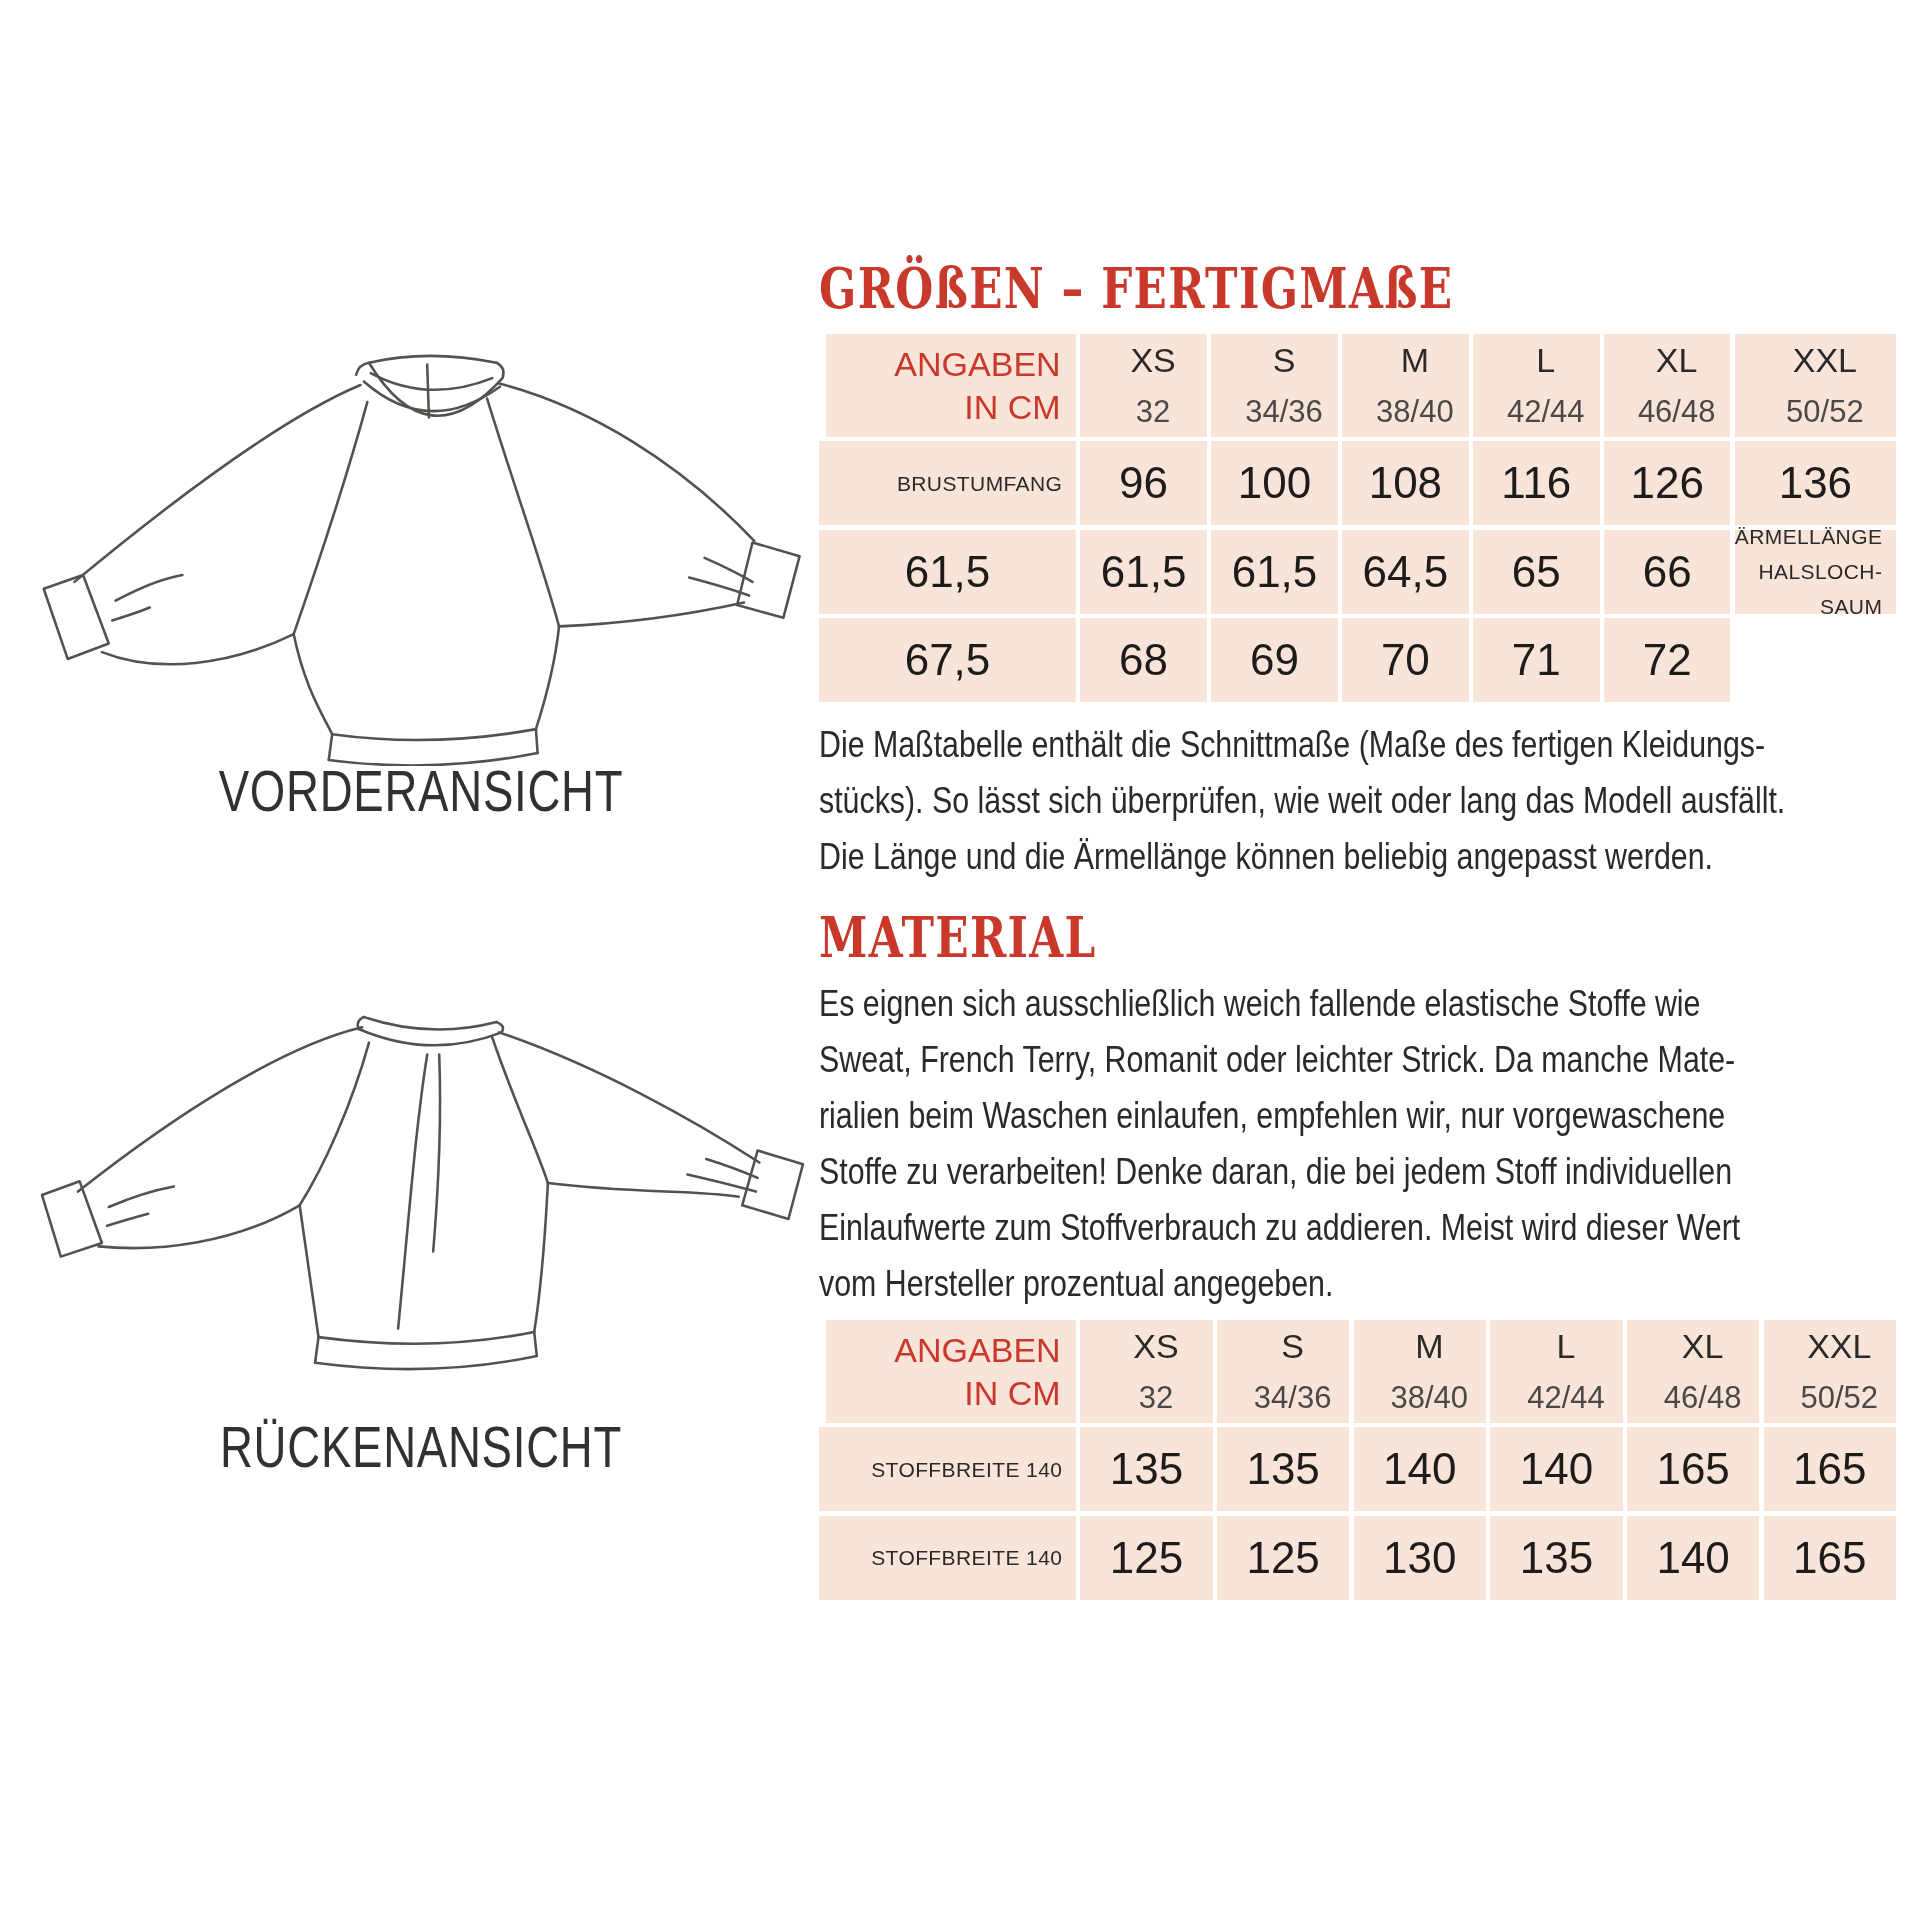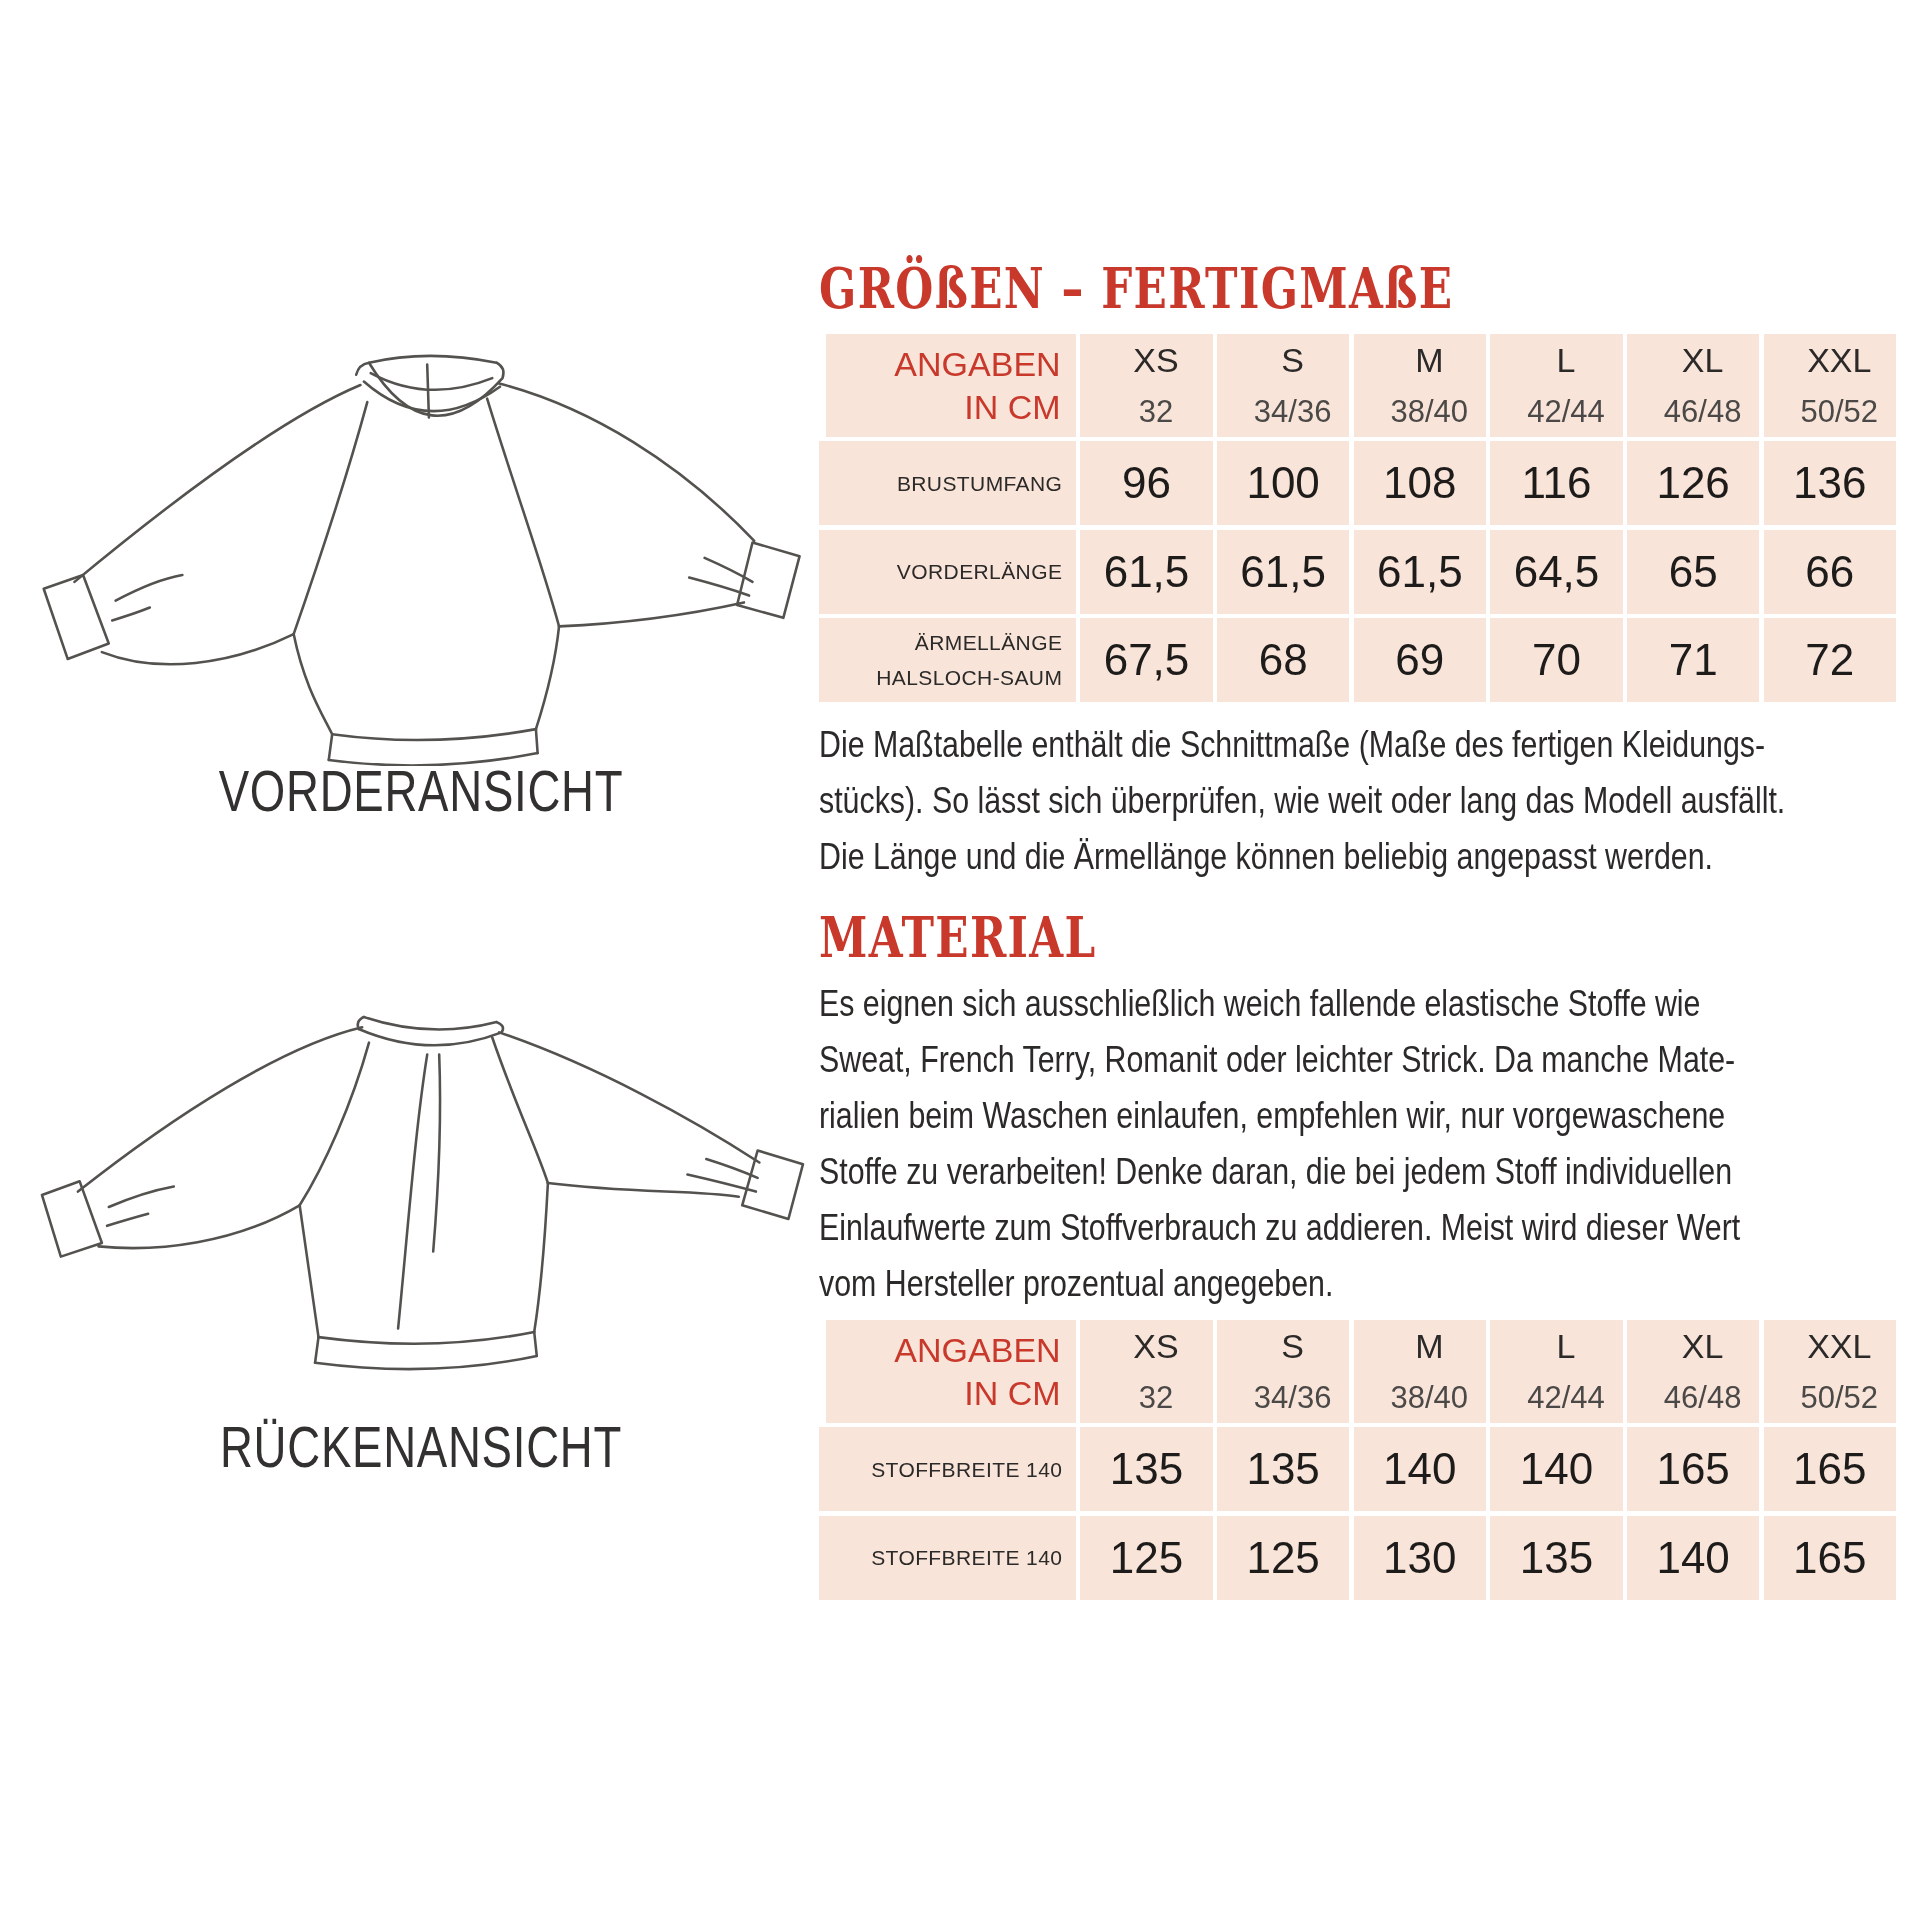--- a/index.html
+++ b/index.html
@@ -148,23 +148,20 @@
       </div>
       <div class="cell row-label">
         <div>BRUSTUMFANG</div>
       </div>
       <div class="cell value">96</div>
       <div class="cell value">100</div>
       <div class="cell value">108</div>
       <div class="cell value">116</div>
       <div class="cell value">126</div>
       <div class="cell value">136</div>
-      <div class="cell row-label">
-        <div>VORDERLÄNGE</div>
-      </div>
       <div class="cell value">61,5</div>
       <div class="cell value">61,5</div>
       <div class="cell value">61,5</div>
       <div class="cell value">64,5</div>
       <div class="cell value">65</div>
       <div class="cell value">66</div>
       <div class="cell row-label">
         <div>ÄRMELLÄNGE</div>
         <div>HALSLOCH-SAUM</div>
       </div>

